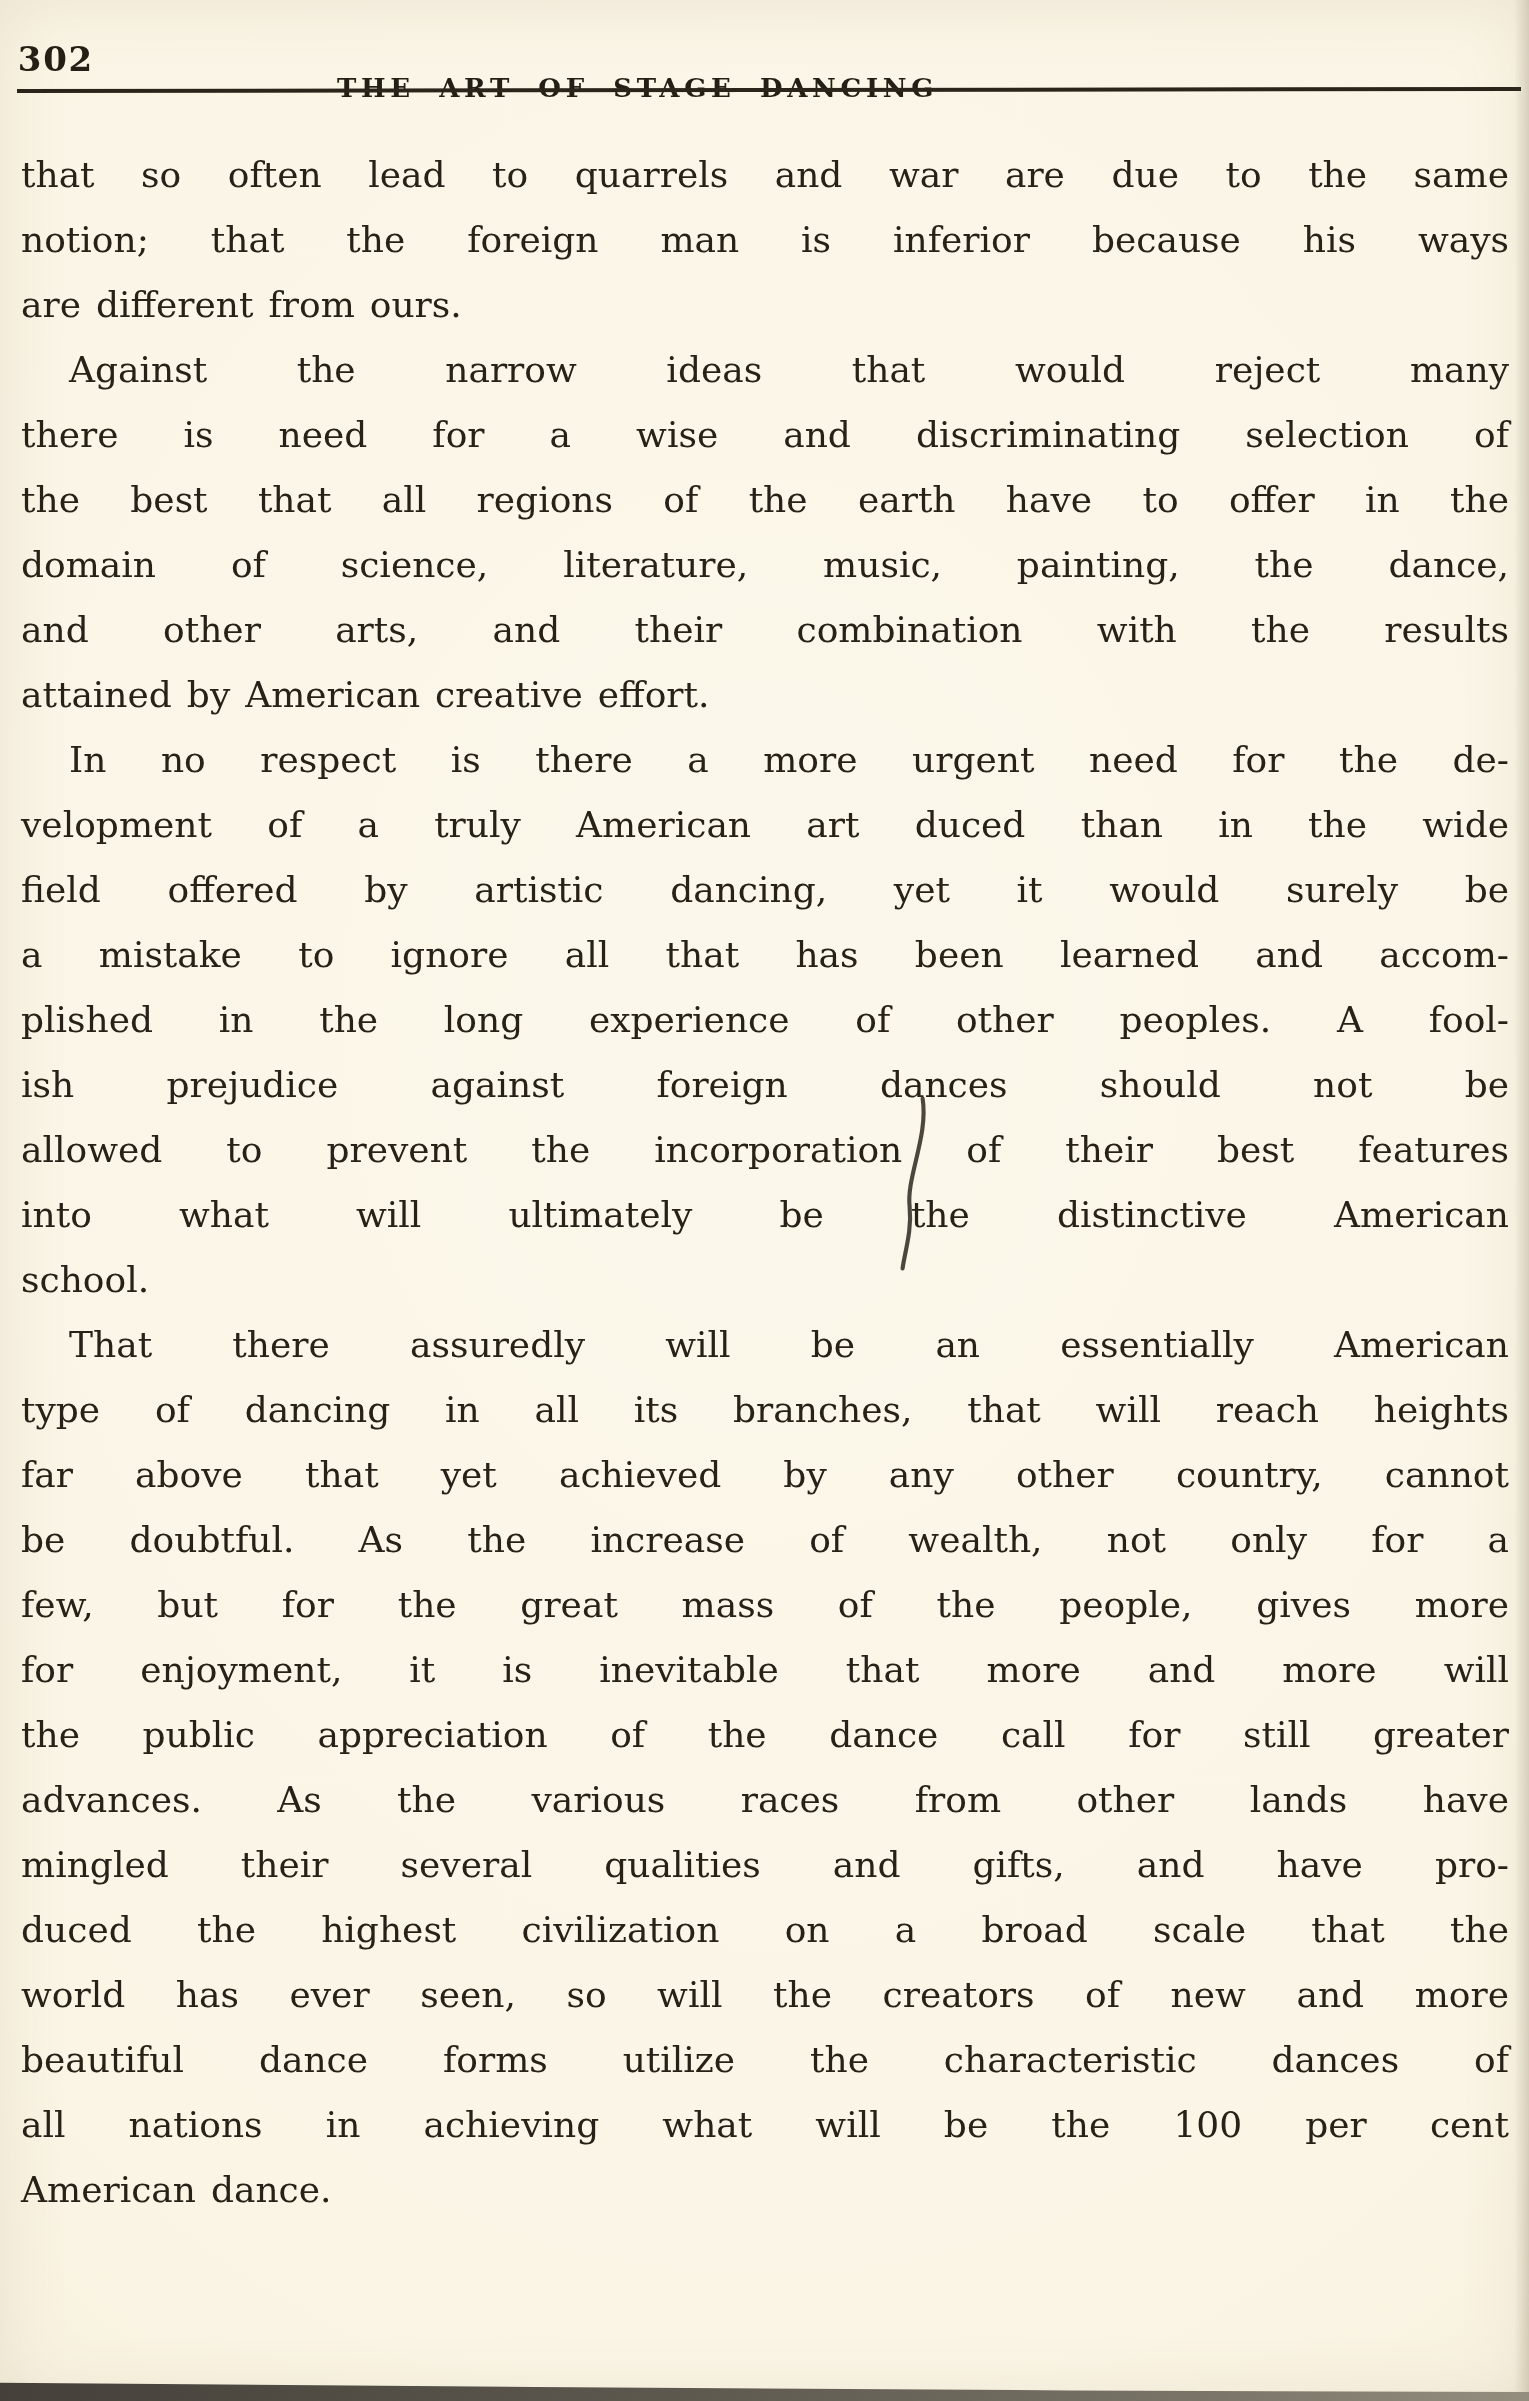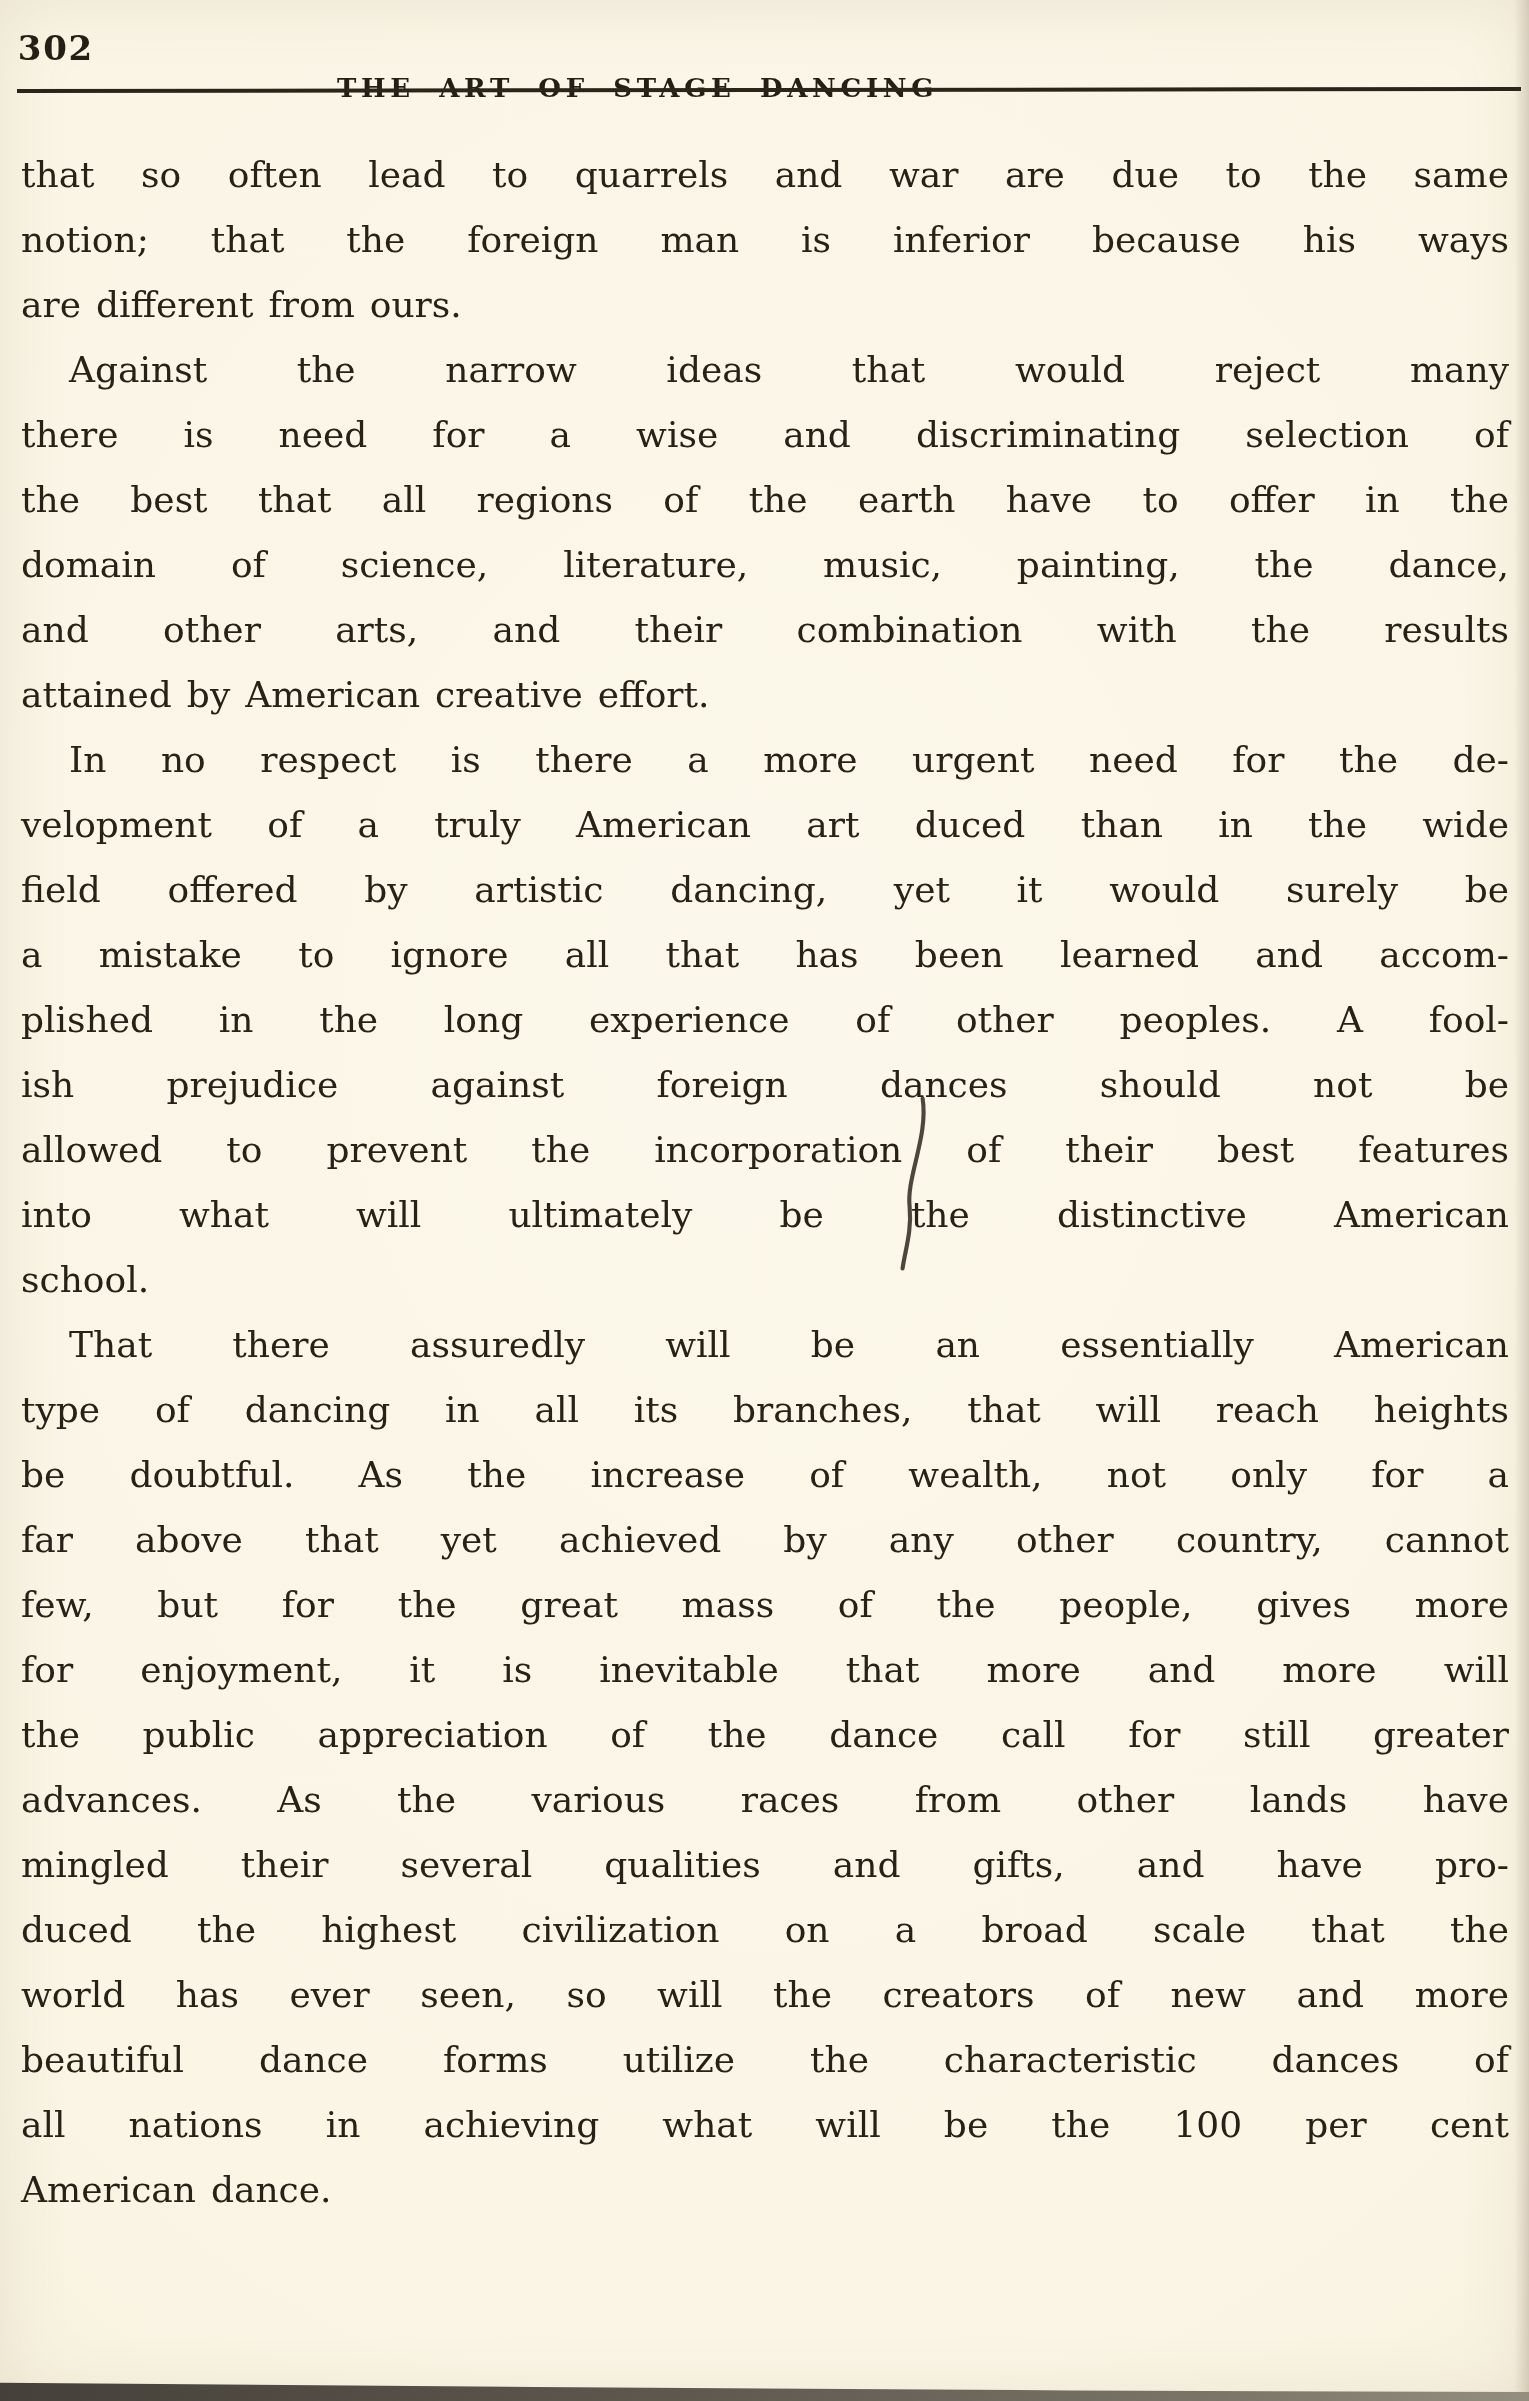--- a/index.html
+++ b/index.html
@@ -22,21 +22,21 @@
     position: absolute;
     top: 13px;
     left: 17.7px;
     right: 23.5px;
     height: 65px;
     color: #241f15;
   }
   .page-number {
     position: absolute;
     left: 0;
-    top: 15px;
+    top: 26px;
     font-size: 34px;
     font-weight: bold;
     letter-spacing: 1.8px;
   }
   .running-title {
     position: absolute;
     left: 82px;
     right: 330px;
     top: 20px;
     text-align: center;
@@ -130,22 +130,22 @@
       <div class="line">velopment of a truly American art duced than in the wide</div>
       <div class="line">field offered by artistic dancing, yet it would surely be</div>
       <div class="line">a mistake to ignore all that has been learned and accom-</div>
       <div class="line">plished in the long experience of other peoples.  A fool-</div>
       <div class="line">ish prejudice against foreign dances should not be</div>
       <div class="line">allowed to prevent the incorporation of their best features</div>
       <div class="line">into what will ultimately be the distinctive American</div>
       <div class="line last">school.</div>
       <div class="line indent">That there assuredly will be an essentially American</div>
       <div class="line">type of dancing in all its branches, that will reach heights</div>
+      <div class="line">far above that yet achieved by any other country, cannot</div>
       <div class="line">be doubtful.  As the increase of wealth, not only for a</div>
-      <div class="line">far above that yet achieved by any other country, cannot</div>
       <div class="line">few, but for the great mass of the people, gives more</div>
       <div class="line">for enjoyment, it is inevitable that more and more will</div>
       <div class="line">the public appreciation of the dance call for still greater</div>
       <div class="line">advances.  As the various races from other lands have</div>
       <div class="line">mingled their several qualities and gifts, and have pro-</div>
       <div class="line">duced the highest civilization on a broad scale that the</div>
       <div class="line">world has ever seen, so will the creators of new and more</div>
       <div class="line">beautiful dance forms utilize the characteristic dances of</div>
       <div class="line">all nations in achieving what will be the 100 per cent</div>
       <div class="line last">American dance.</div>

